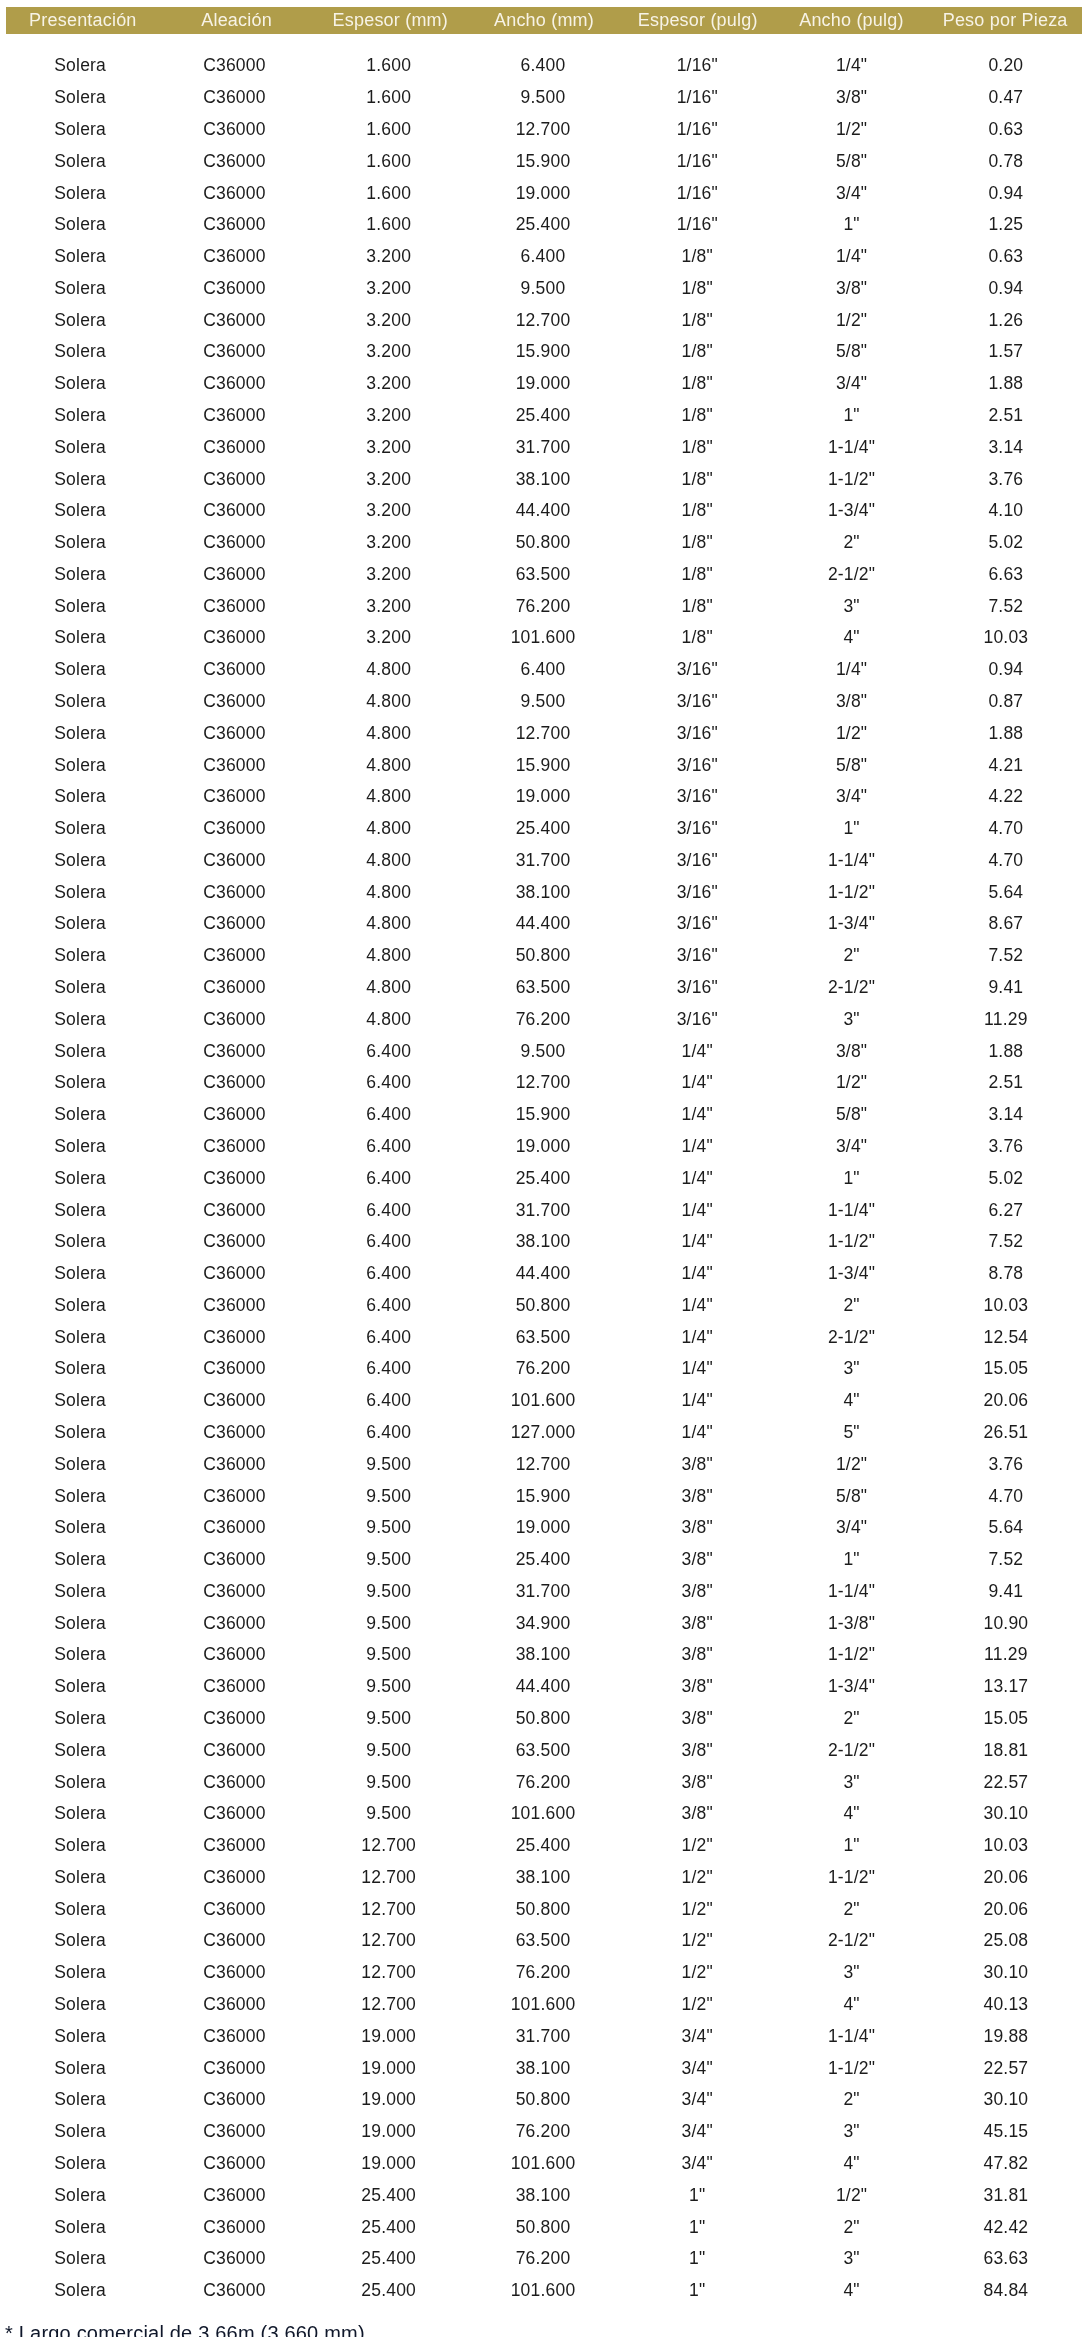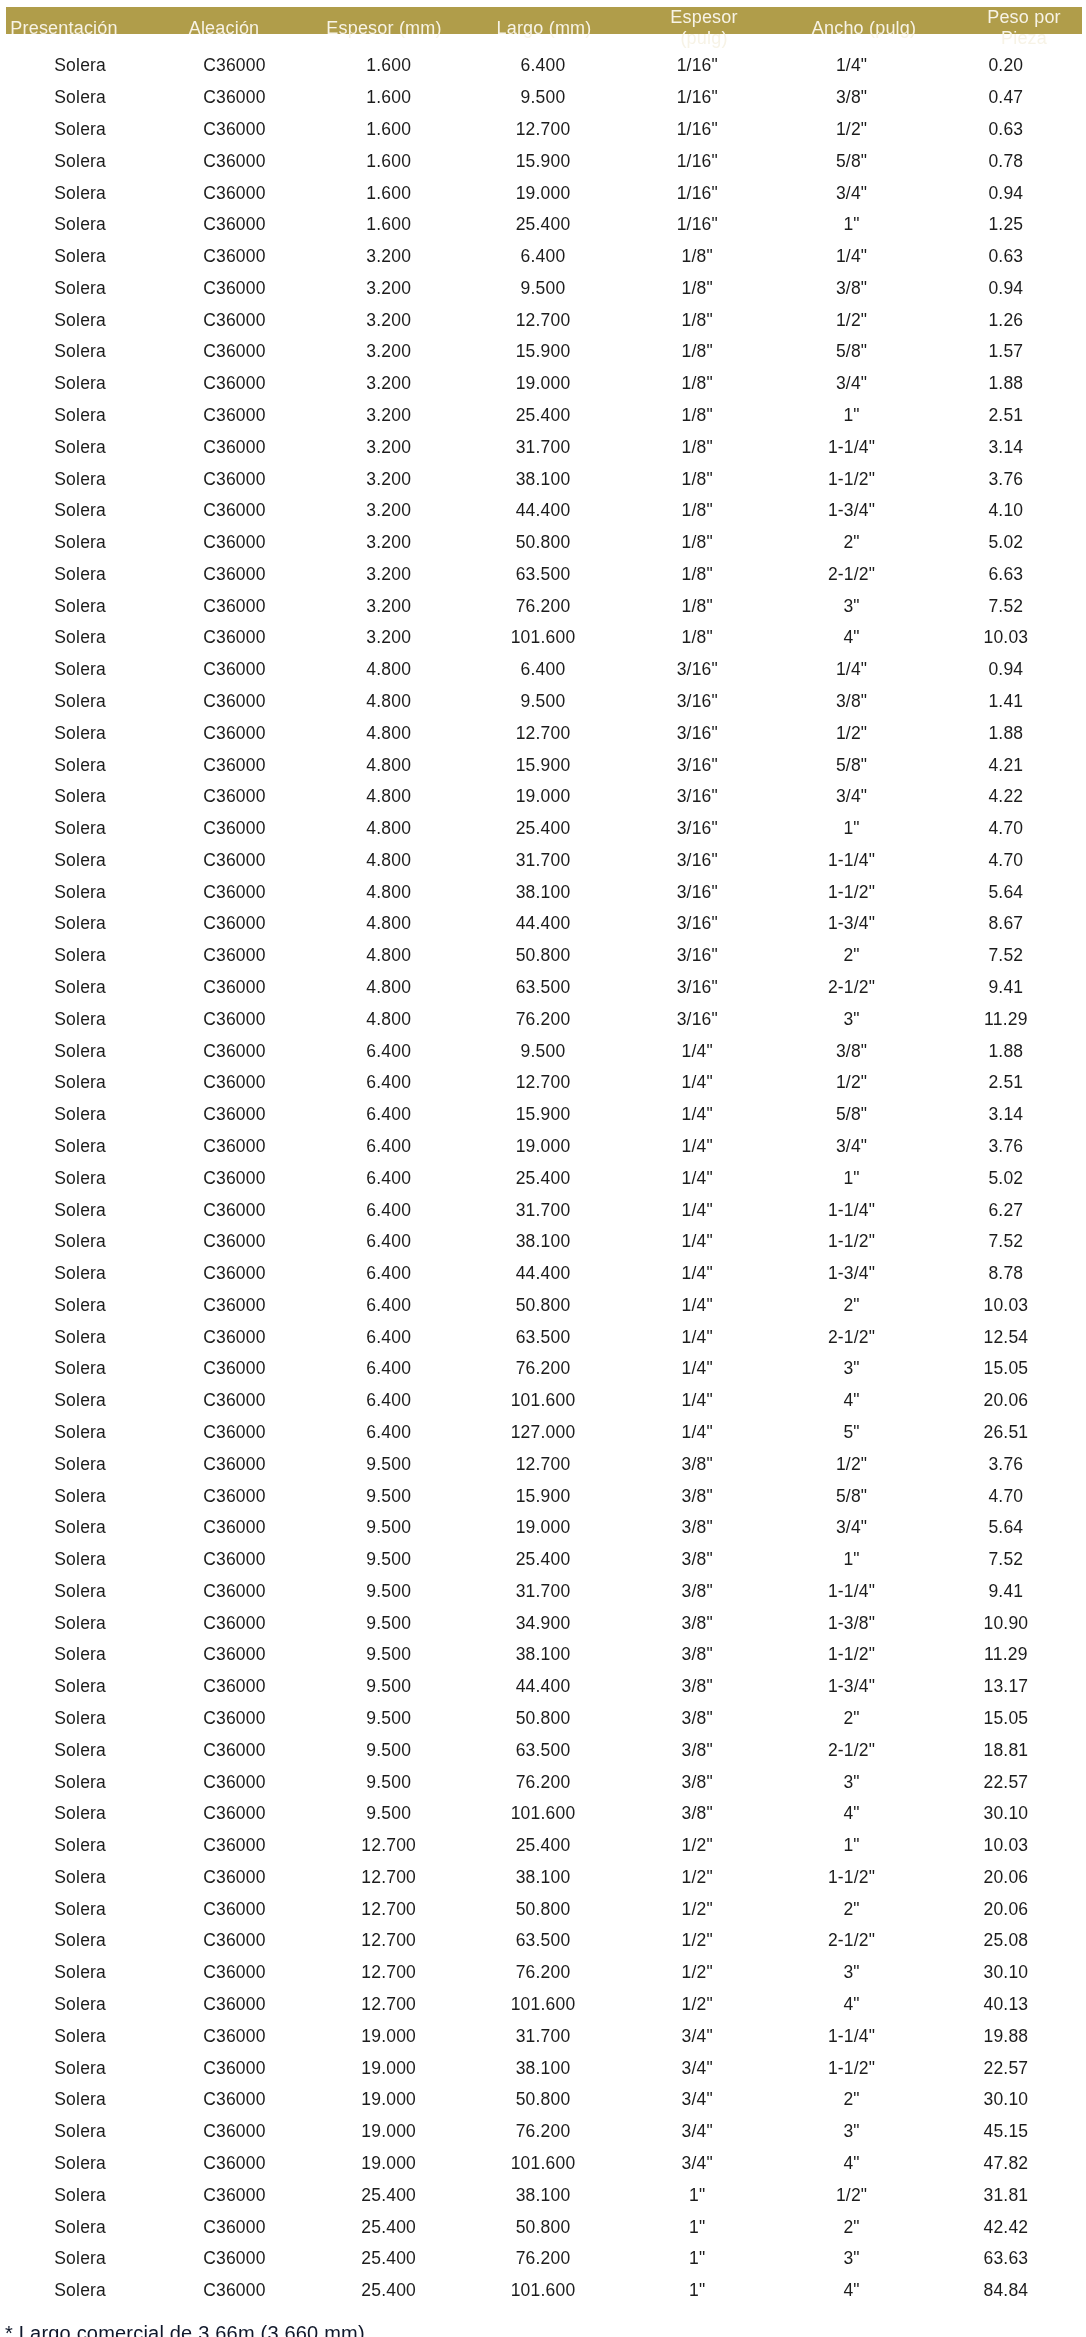--- a/index.html
+++ b/index.html
@@ -19,21 +19,20 @@
     margin:0 4px 8px 6px;
     background:var(--header-bg);
     color:var(--header-text);
     display:grid;
     grid-template-columns:repeat(7,1fr);
     height:27px;
     align-items:center;
     text-align:center;
     font-size:18px;
     letter-spacing:0.2px;
-    gap:44px;
   }
   .tbody{margin:16px 3px;}
   .tr{
     display:grid;
     grid-template-columns:repeat(7,1fr);
     height:31.79px;
     align-items:center;
     text-align:center;
     font-size:17.5px;
     letter-spacing:0.2px;
@@ -48,21 +47,21 @@
 </style>
 </head>
 <body>
 
 <div class="page">
 
   <div class="thead">
     <div class="th">Presentación</div>
     <div class="th">Aleación</div>
     <div class="th">Espesor (mm)</div>
-    <div class="th">Largo (mm)</div>
+    <div class="th">Ancho (mm)</div>
     <div class="th">Espesor (pulg)</div>
     <div class="th">Ancho (pulg)</div>
     <div class="th">Peso por Pieza</div>
   </div>
 
   <div class="tbody" id="tbody">
   <div class="tr">
     <div class="td">Solera</div>
     <div class="td">C36000</div>
     <div class="td">1.600</div>
@@ -262,21 +261,21 @@
     <div class="td">0.94</div>
   </div>
 
   <div class="tr">
     <div class="td">Solera</div>
     <div class="td">C36000</div>
     <div class="td">4.800</div>
     <div class="td">9.500</div>
     <div class="td">3/16"</div>
     <div class="td">3/8"</div>
-    <div class="td">1.41</div>
+    <div class="td">0.87</div>
   </div>
 
   <div class="tr">
     <div class="td">Solera</div>
     <div class="td">C36000</div>
     <div class="td">4.800</div>
     <div class="td">12.700</div>
     <div class="td">3/16"</div>
     <div class="td">1/2"</div>
     <div class="td">1.88</div>

